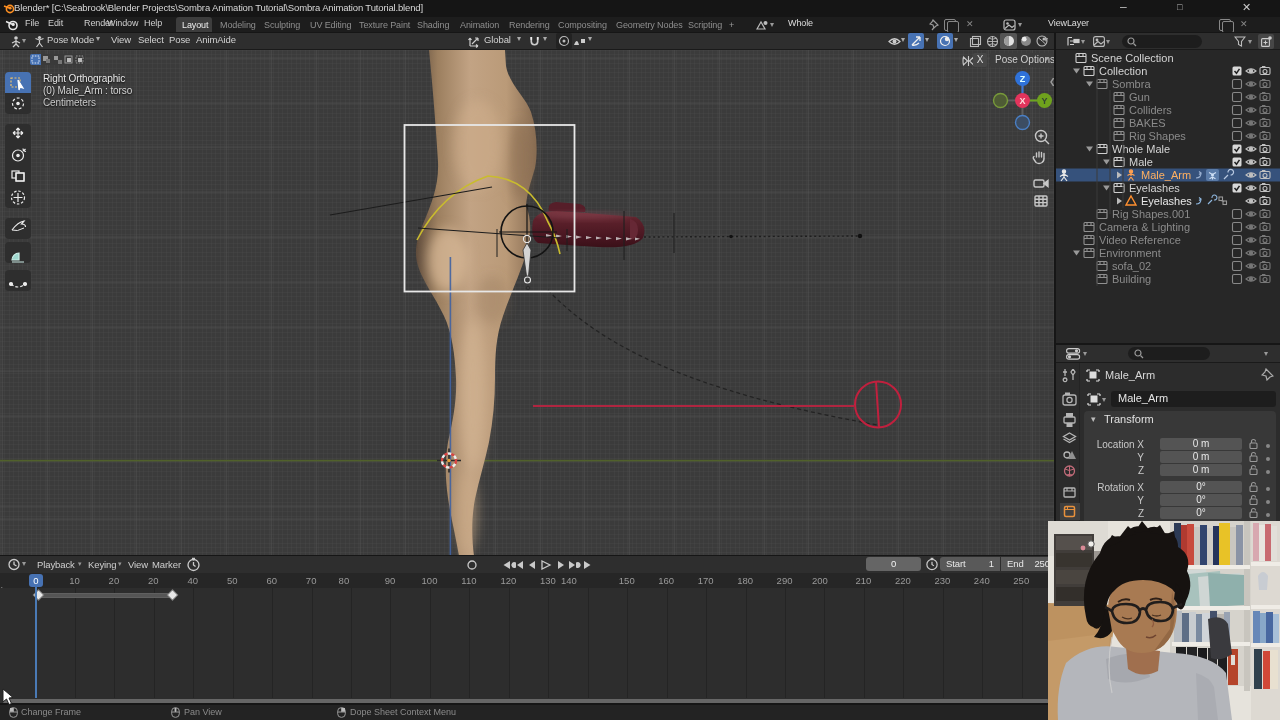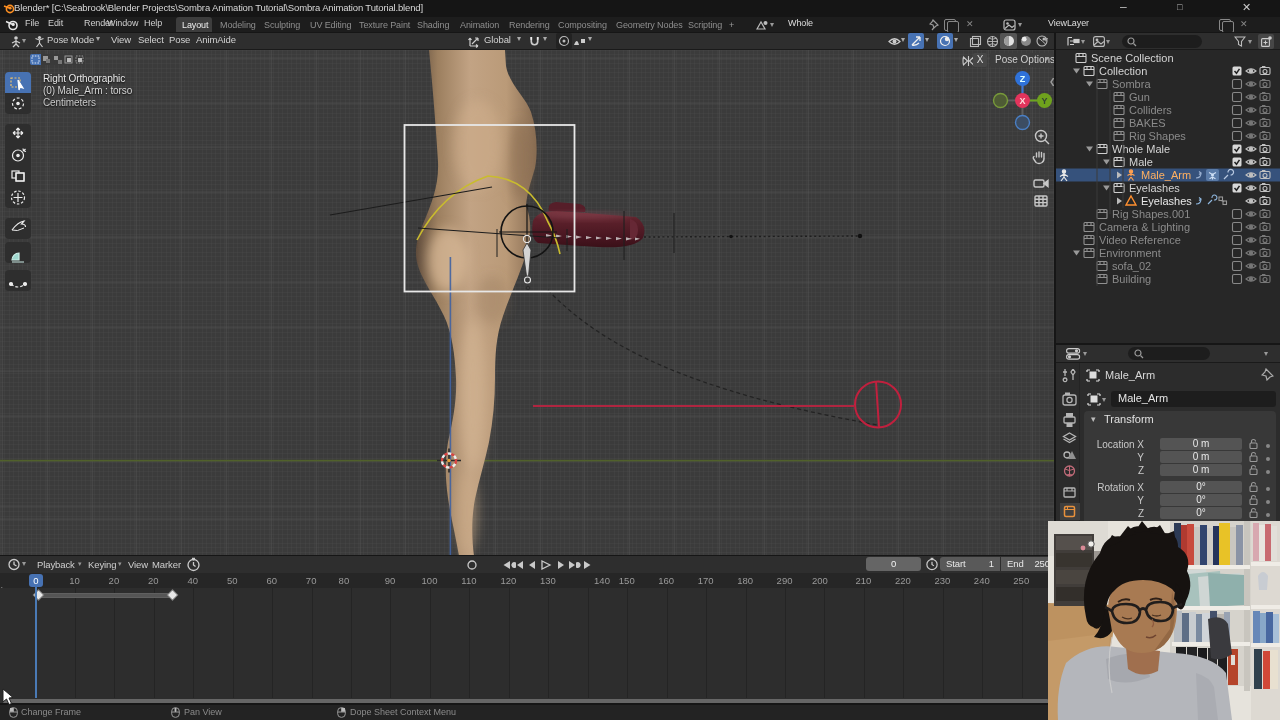--- a/index.html
+++ b/index.html
@@ -448,21 +448,21 @@
       <span class="abs" style="left:180.79999999999998px;top:1.5px;width:24px;text-align:center">40</span>
       <span class="abs" style="left:220.25px;top:1.5px;width:24px;text-align:center">50</span>
       <span class="abs" style="left:259.7px;top:1.5px;width:24px;text-align:center">60</span>
       <span class="abs" style="left:299.15px;top:1.5px;width:24px;text-align:center">70</span>
       <span class="abs" style="left:338.59999999999997px;top:1.5px;width:24px;text-align:left">80</span>
       <span class="abs" style="left:378.05px;top:1.5px;width:24px;text-align:center">90</span>
       <span class="abs" style="left:417.5px;top:1.5px;width:24px;text-align:center">100</span>
       <span class="abs" style="left:456.95px;top:1.5px;width:24px;text-align:center">110</span>
       <span class="abs" style="left:496.4px;top:1.5px;width:24px;text-align:center">120</span>
       <span class="abs" style="left:535.85px;top:1.5px;width:24px;text-align:center">130</span>
-      <span class="abs" style="left:590px;top:1.5px;width:24px;text-align:center">140</span>
+      <span class="abs" style="left:561px;top:1.5px;width:24px;">140</span>
       <span class="abs" style="left:614.75px;top:1.5px;width:24px;text-align:center">150</span>
       <span class="abs" style="left:654.1999999999999px;top:1.5px;width:24px;text-align:center">160</span>
       <span class="abs" style="left:693.65px;top:1.5px;width:24px;text-align:center">170</span>
       <span class="abs" style="left:733.1px;top:1.5px;width:24px;text-align:center">180</span>
       <span class="abs" style="left:772.55px;top:1.5px;width:24px;text-align:center">290</span>
       <span class="abs" style="left:812px;top:1.5px;width:24px;text-align:left">200</span>
       <span class="abs" style="left:851.4499999999999px;top:1.5px;width:24px;text-align:center">210</span>
       <span class="abs" style="left:890.9px;top:1.5px;width:24px;text-align:center">220</span>
       <span class="abs" style="left:930.3499999999999px;top:1.5px;width:24px;text-align:center">230</span>
       <span class="abs" style="left:969.8px;top:1.5px;width:24px;text-align:center">240</span>

